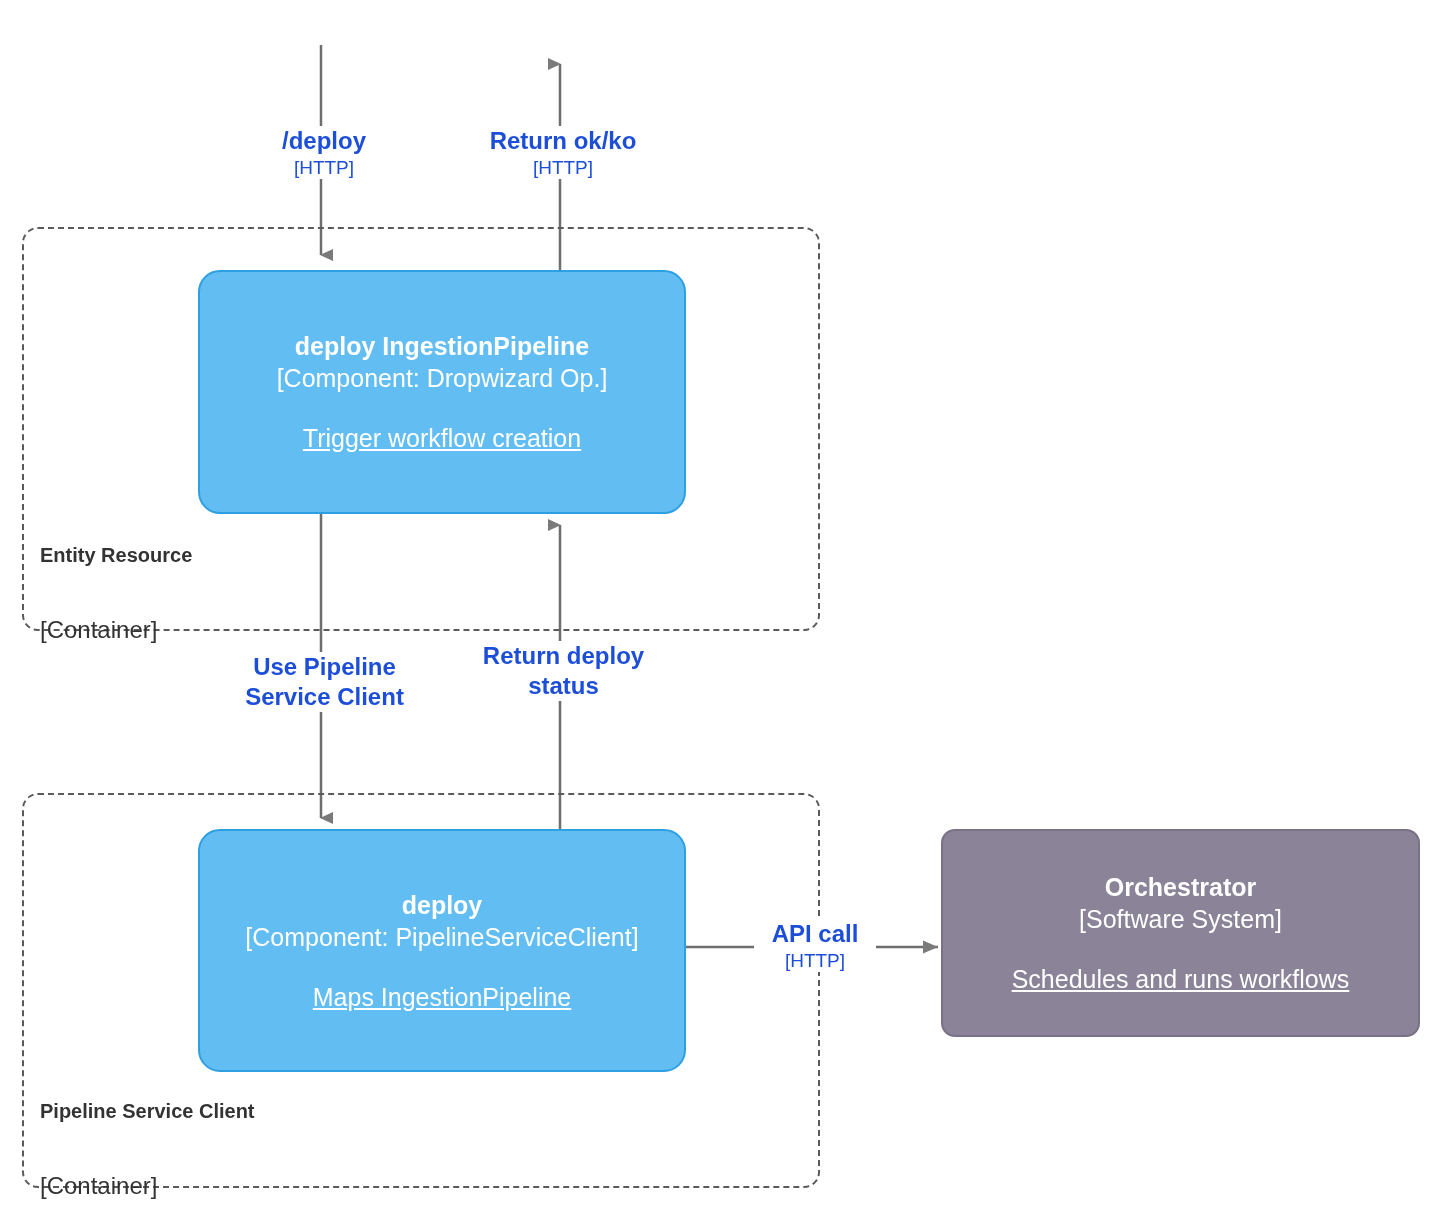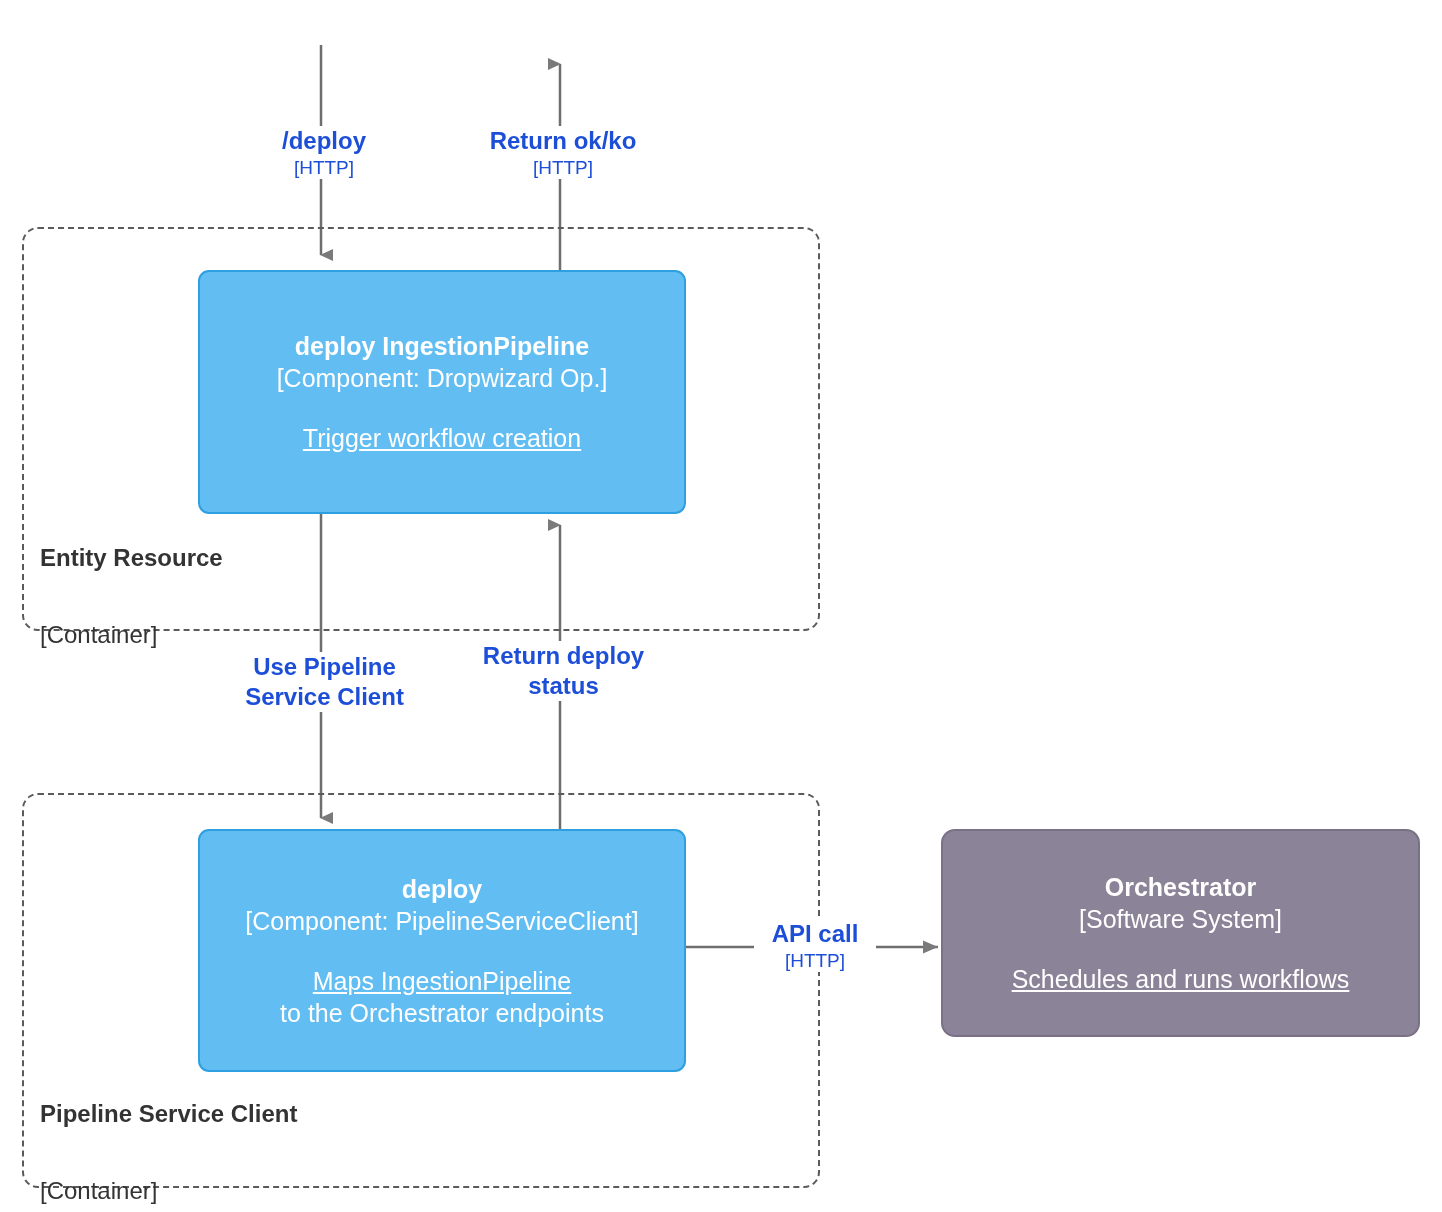--- a/index.html
+++ b/index.html
@@ -36,21 +36,21 @@
     box-sizing: border-box;
     background: transparent;
   }
   .container-label {
     position: absolute;
     color: #333333;
     line-height: 1.22;
     white-space: nowrap;
   }
   .container-label .cl-title {
-    font-size: 24px;
+    font-size: 20px;
     font-weight: bold;
     display: block;
   }
   .container-label .cl-type {
     font-size: 24px;
     font-weight: normal;
     display: block;
     margin-top: 48px;
   }
 
@@ -61,21 +61,21 @@
     display: flex;
     flex-direction: column;
     align-items: center;
     justify-content: center;
     text-align: center;
     color: #ffffff;
   }
   .node.component {
     background: #62BDF2;
     border: 2px solid #2E9FE0;
-    border-radius: 11px;
+    border-radius: 22px;
   }
   .node.system {
     background: #8B8397;
     border: 2px solid #7A7186;
     border-radius: 14px;
   }
   .node .n-title {
     font-size: 25px;
     font-weight: bold;
     line-height: 1.28;
@@ -163,21 +163,20 @@
   <div class="node component" style="left:198px; top:270px; width:488px; height:244px;">
     <span class="n-title">deploy IngestionPipeline</span>
     <span class="n-type">[Component: Dropwizard Op.]</span>
     <span class="n-desc">Trigger workflow creation</span>
   </div>
 
   <div class="node component" style="left:198px; top:829px; width:488px; height:243px;">
     <span class="n-title">deploy</span>
     <span class="n-type">[Component: PipelineServiceClient]</span>
     <span class="n-desc">Maps IngestionPipeline</span>
-    <span class="n-type">to the Orchestrator endpoints</span>
   </div>
 
   <div class="node system" style="left:941px; top:829px; width:479px; height:208px;">
     <span class="n-title">Orchestrator</span>
     <span class="n-type">[Software System]</span>
     <span class="n-desc">Schedules and runs workflows</span>
   </div>
 
   <div class="edge-label" style="left:255px; top:126px; width:132px;">
     <span class="el-title">/deploy</span>

